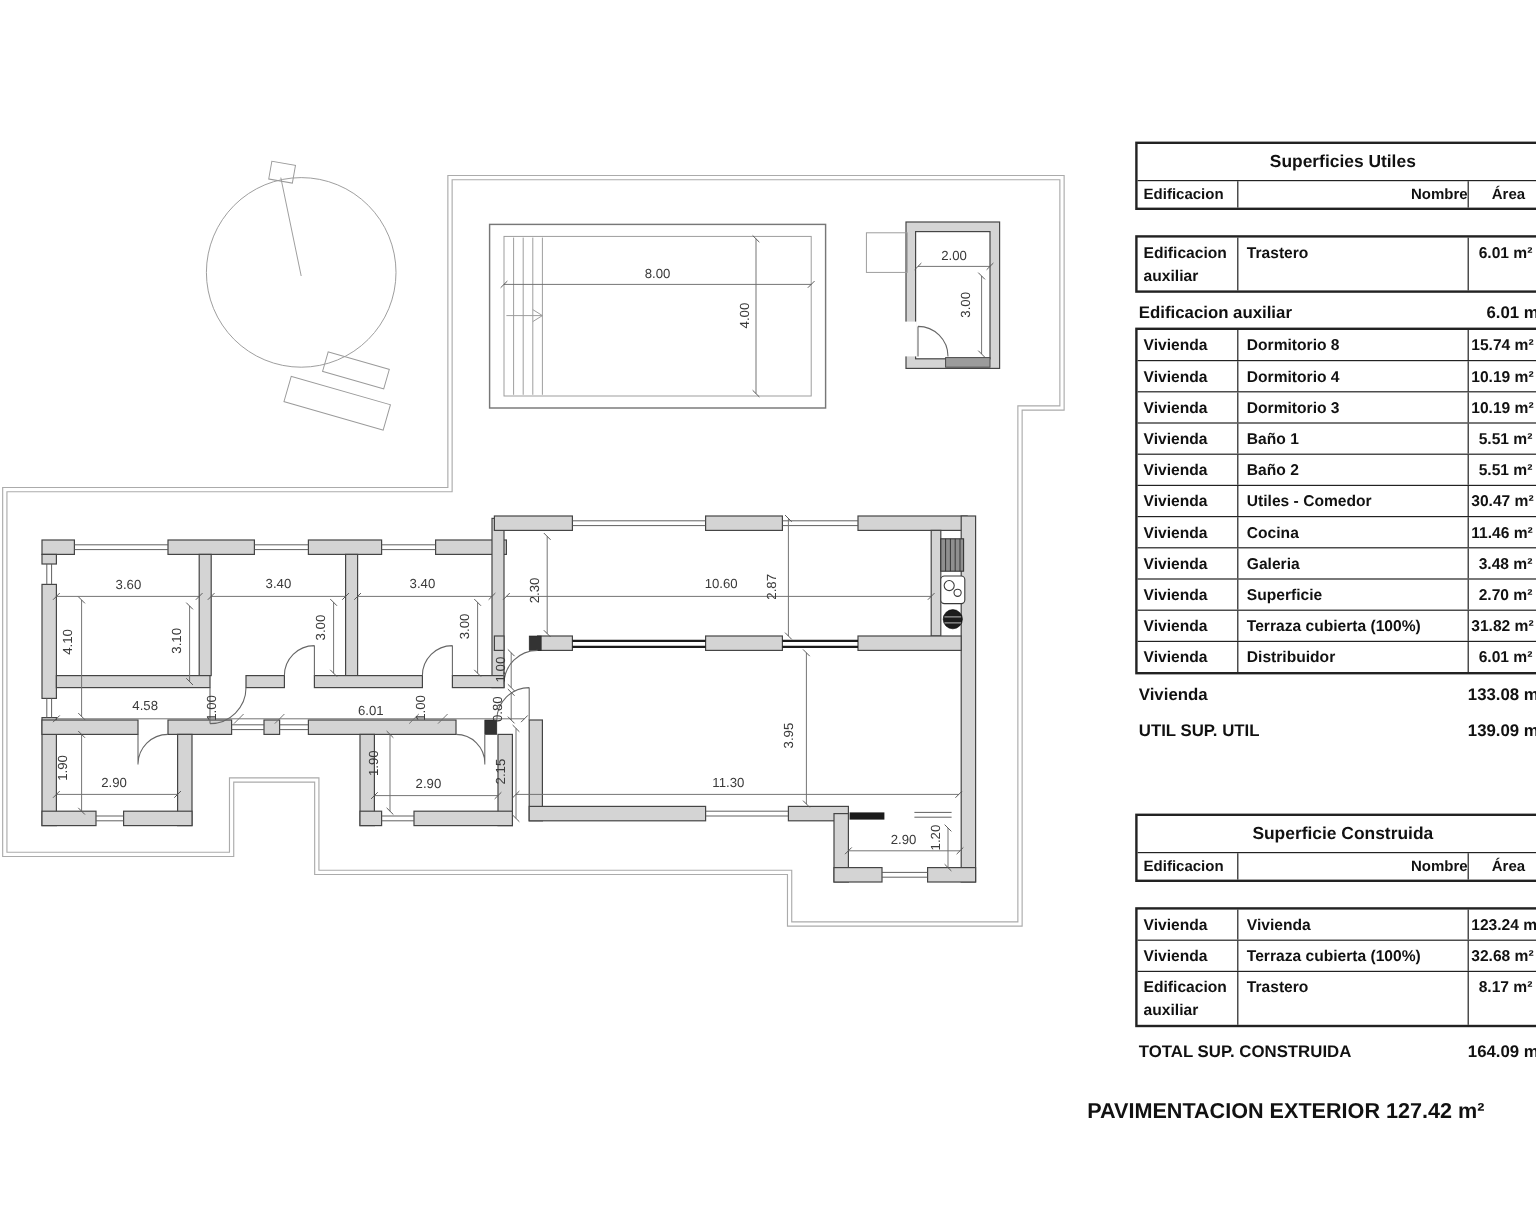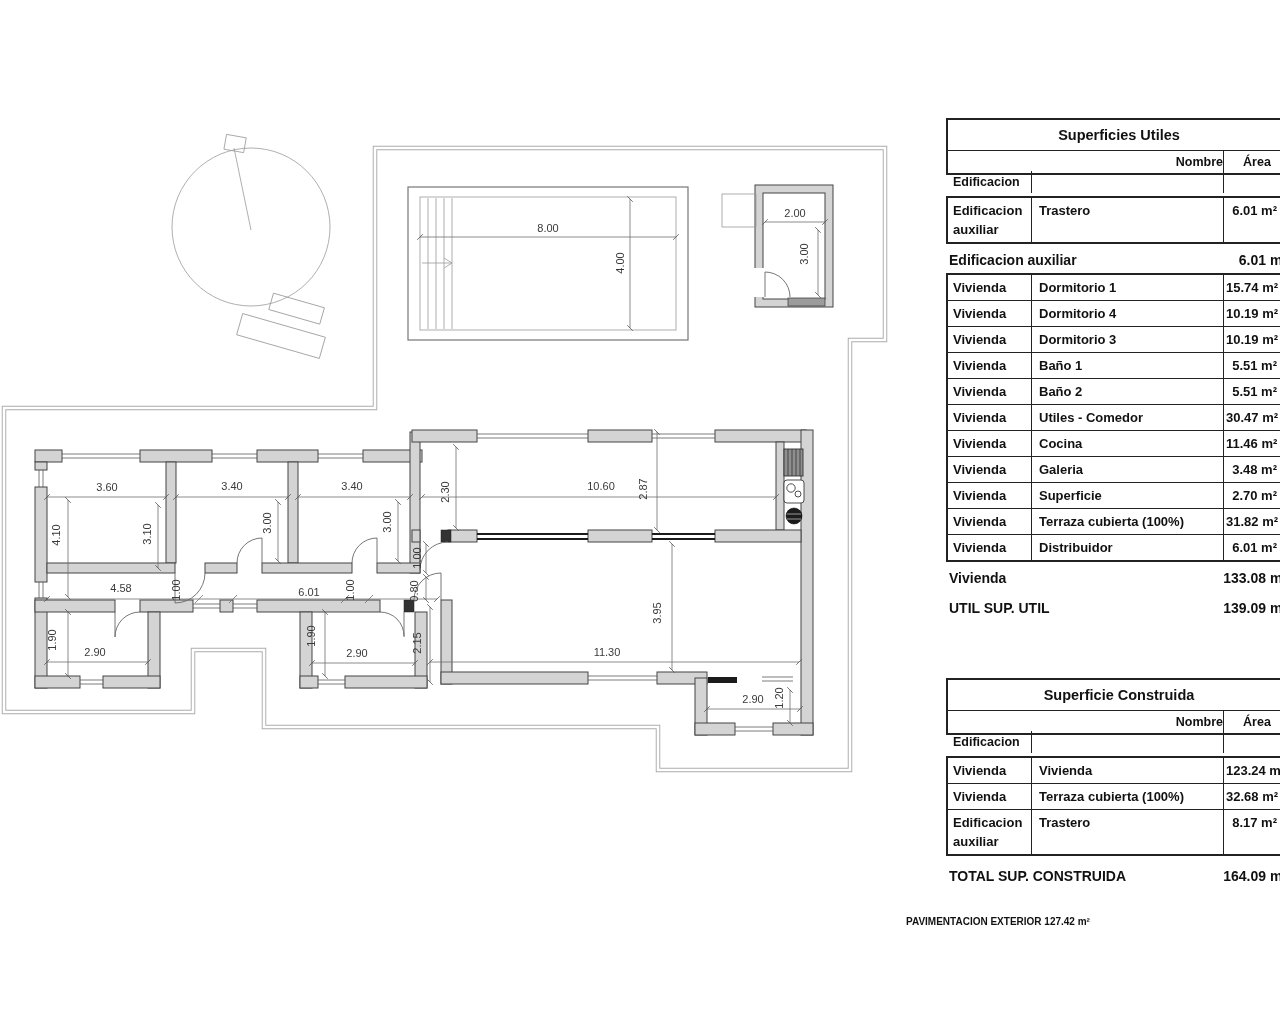--- a/index.html
+++ b/index.html
@@ -15,36 +15,36 @@
   .winline{stroke:#5a5a5a;stroke-width:.8;}
   .door{fill:none;stroke:#666;stroke-width:.9;}
   .dim{stroke:#6f6f6f;stroke-width:.8;fill:none;}
   .dimtext{font:11px "Liberation Sans",sans-serif;fill:#3a3a3a;text-anchor:middle;}
   .fix{stroke:#3a3a3a;stroke-width:.9;fill:#fff;}
   
   .tbl{position:absolute;width:346px;font-weight:bold;}
   .thead{border:2px solid #222;background:#fff;}
   .title{text-align:center;font-size:14.5px;height:30px;line-height:30px;border-bottom:1.6px solid #222;}
   .hrow{display:grid;grid-template-columns:84px 192px 1fr;height:22px;line-height:22px;font-size:12.5px;}
-  .hrow .hc0{padding-left:5px;border-right:1.6px solid #222;margin-top:20px;}
+  .hrow .hc0{padding-left:5px;border-right:1.6px solid #222;}
   .hrow .hc1{padding-left:7px;border-right:1.6px solid #222;text-align:right;}
   .hrow .hc2{text-align:center;}
   .tbody{border:2px solid #222;background:#fff;}
   .trow{display:grid;grid-template-columns:84px 192px 1fr;font-size:13px;}
   .trow + .trow{border-top:1.4px solid #222;}
   .tcell{padding:3px 2px;line-height:19px;}
   .tcell.c0{padding-left:5px;border-right:1.4px solid #222;}
   .tcell.c1{padding-left:7px;border-right:1.4px solid #222;}
   .tcell.c2{text-align:right;padding-right:13px;white-space:nowrap;}
   .subrow,.totrow{display:flex;justify-content:space-between;font-size:14px;line-height:20px;
                   padding:3px 5px 0 3px;white-space:nowrap;}
   .gap21{margin-top:21px;}
   .gap2{margin-top:3px;}
   .gap6{margin-top:7px;}
-  #footnote{position:absolute;left:906px;top:916px;font-size:10px;font-weight:bold;white-space:nowrap;text-align:center;}
+  #footnote{position:absolute;left:906px;top:916px;font-size:18px;font-weight:bold;white-space:nowrap;text-align:center;}
 </style>
 </head>
 <body>
 
 <div id="stage">
 
   <svg id="plan" width="940" height="1024" viewBox="0 0 940 1024">
     <defs>
       <marker id="tick" markerWidth="10" markerHeight="10" refX="5" refY="5" orient="auto">
         <line x1="1.5" y1="8.5" x2="8.5" y2="1.5" stroke="#555" stroke-width="1"></line>
@@ -267,21 +267,21 @@
           <div class="tcell c2">6.01 m²</div>
         </div>
       </div>
     <div class="subrow gap2">
       <span>Edificacion auxiliar</span>
       <span>6.01 m²</span>
     </div>
     <div class="tbody gap2">
         <div class="trow">
           <div class="tcell c0">Vivienda</div>
-          <div class="tcell c1">Dormitorio 1</div>
+          <div class="tcell c1">Dormitorio 8</div>
           <div class="tcell c2">15.74 m²</div>
         </div>
         <div class="trow">
           <div class="tcell c0">Vivienda</div>
           <div class="tcell c1">Dormitorio 4</div>
           <div class="tcell c2">10.19 m²</div>
         </div>
         <div class="trow">
           <div class="tcell c0">Vivienda</div>
           <div class="tcell c1">Dormitorio 3</div>

